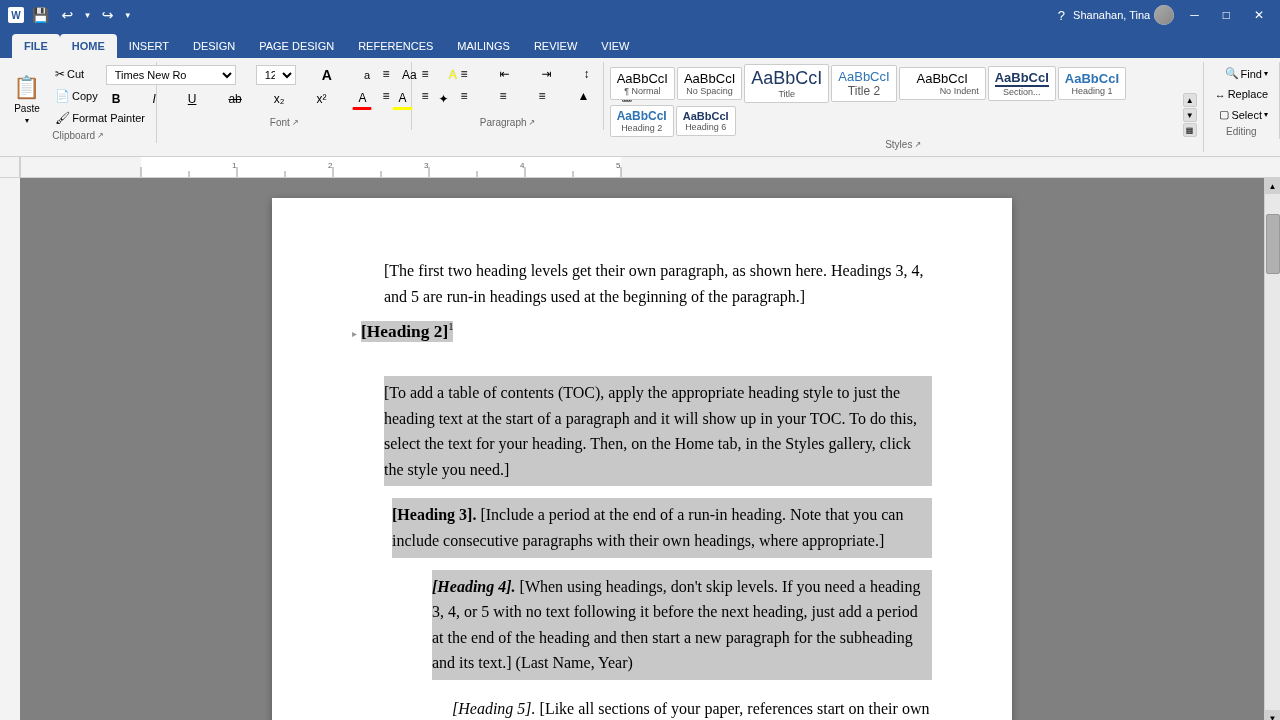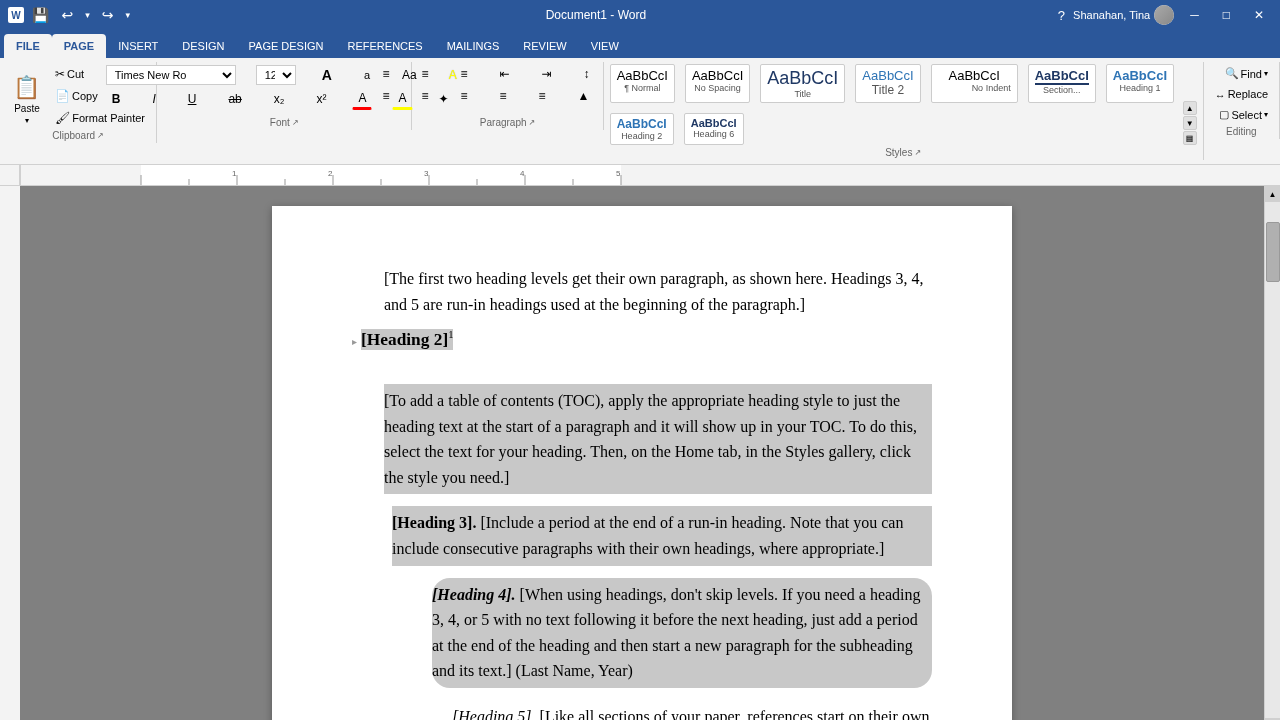--- a/index.html
+++ b/index.html
@@ -28,21 +28,21 @@
     
     #ribbon {
       background: #f3f3f3;
       border-bottom: 1px solid #d0d0d0;
     }
     #tabs-row {
       display: flex;
       background: #2b579a;
       height: 28px;
       align-items: flex-end;
-      padding-left: 4px;
+      padding-left: 12px;
     }
     .tab {
       padding: 4px 12px;
       font-size: 11px;
       color: white;
       cursor: pointer;
       border-radius: 4px 4px 0 0;
       height: 24px;
       display: flex;
       align-items: center;
@@ -131,23 +131,24 @@
       font-size: 12px;
       border-radius: 2px;
     }
     .fmt-btn.bold { font-weight: bold; }
     .fmt-btn.italic { font-style: italic; }
     .fmt-btn.underline { text-decoration: underline; }
 
     
     .styles-gallery {
       display: flex;
-      gap: 10px;
+      gap: 2px;
       flex-wrap: wrap;
       max-width: 580px;
+      align-items: center;
     }
     .style-item {
       border: 1px solid #ccc;
       padding: 3px 6px;
       cursor: pointer;
       font-size: 11px;
       background: white;
       min-width: 60px;
       text-align: center;
       border-radius: 2px;
@@ -202,21 +203,21 @@
     }
     .scroll-btn { width: 16px; height: 16px; background: #d0d0d0; display: flex; align-items: center; justify-content: center; cursor: pointer; font-size: 8px; }
     .scroll-track { flex: 1; width: 100%; background: #e8e8e8; position: relative; }
     .scroll-thumb { width: 14px; height: 60px; background: #b0b0b0; border: 1px solid #999; position: absolute; top: 20px; left: 1px; cursor: pointer; border-radius: 2px; }
 
     
     .doc-para { margin-bottom: 12px; line-height: 1.6; margin-left: 32px; }
     .doc-h2 { font-size: 13pt; font-weight: bold; margin-bottom: 24px; }
     .highlighted { background: #c8c8c8; }
     .h3-indent { margin-left: 40px; }
-    .h4-indent { margin-left: 80px; border-radius: 18px; }
+    .h4-indent { margin-left: 80px; }
     .h5-indent { margin-left: 100px; }
     .styles-scroll { display: flex; flex-direction: column; gap: 1px; margin-left: 2px; }
     .styles-scroll-btn { width: 14px; height: 14px; background: #e0e0e0; display: flex; align-items: center; justify-content: center; cursor: pointer; font-size: 8px; border: 1px solid #ccc; border-radius: 2px; }
 
     .collapse-arrow { font-size: 8px; color: #666; }
   </style>
 </head>
 <body>
 
 <div id="title-bar">
@@ -225,39 +226,38 @@
       <span style="color:#2b579a;font-size:10px;font-weight:bold;">W</span>
     </div>
     <div class="quick-access">
       <span class="qa-btn">💾</span>
       <span class="qa-btn">↩</span>
       <span class="qa-btn" style="font-size:9px;">▾</span>
       <span class="qa-btn">↪</span>
       <span class="qa-btn" style="font-size:9px;">▾</span>
     </div>
   </div>
-  <div id="title-bar-center">Document1 - Word</div>
   <div id="title-bar-right">
     <span style="color:white;font-size:13px;cursor:pointer;">?</span>
     <div class="user-info">
       <span>Shanahan, Tina</span>
       <div class="user-avatar">
         <div style="width:100%;height:100%;background:linear-gradient(135deg,#aaa,#888);border-radius:50%;"></div>
       </div>
     </div>
     <span class="win-btn">─</span>
     <span class="win-btn">□</span>
     <span class="win-btn close">✕</span>
   </div>
 </div>
 
 <div id="ribbon">
   <div id="tabs-row">
     <div class="tab" style="background:#f3f3f3;color:#2b579a;font-weight:600;height:24px;">FILE</div>
-    <div class="tab active">PAGE</div>
+    <div class="tab active">HOME</div>
     <div class="tab">INSERT</div>
     <div class="tab">DESIGN</div>
     <div class="tab">PAGE DESIGN</div>
     <div class="tab">REFERENCES</div>
     <div class="tab">MAILINGS</div>
     <div class="tab">REVIEW</div>
     <div class="tab">VIEW</div>
   </div>
 
   <div id="ribbon-content">

